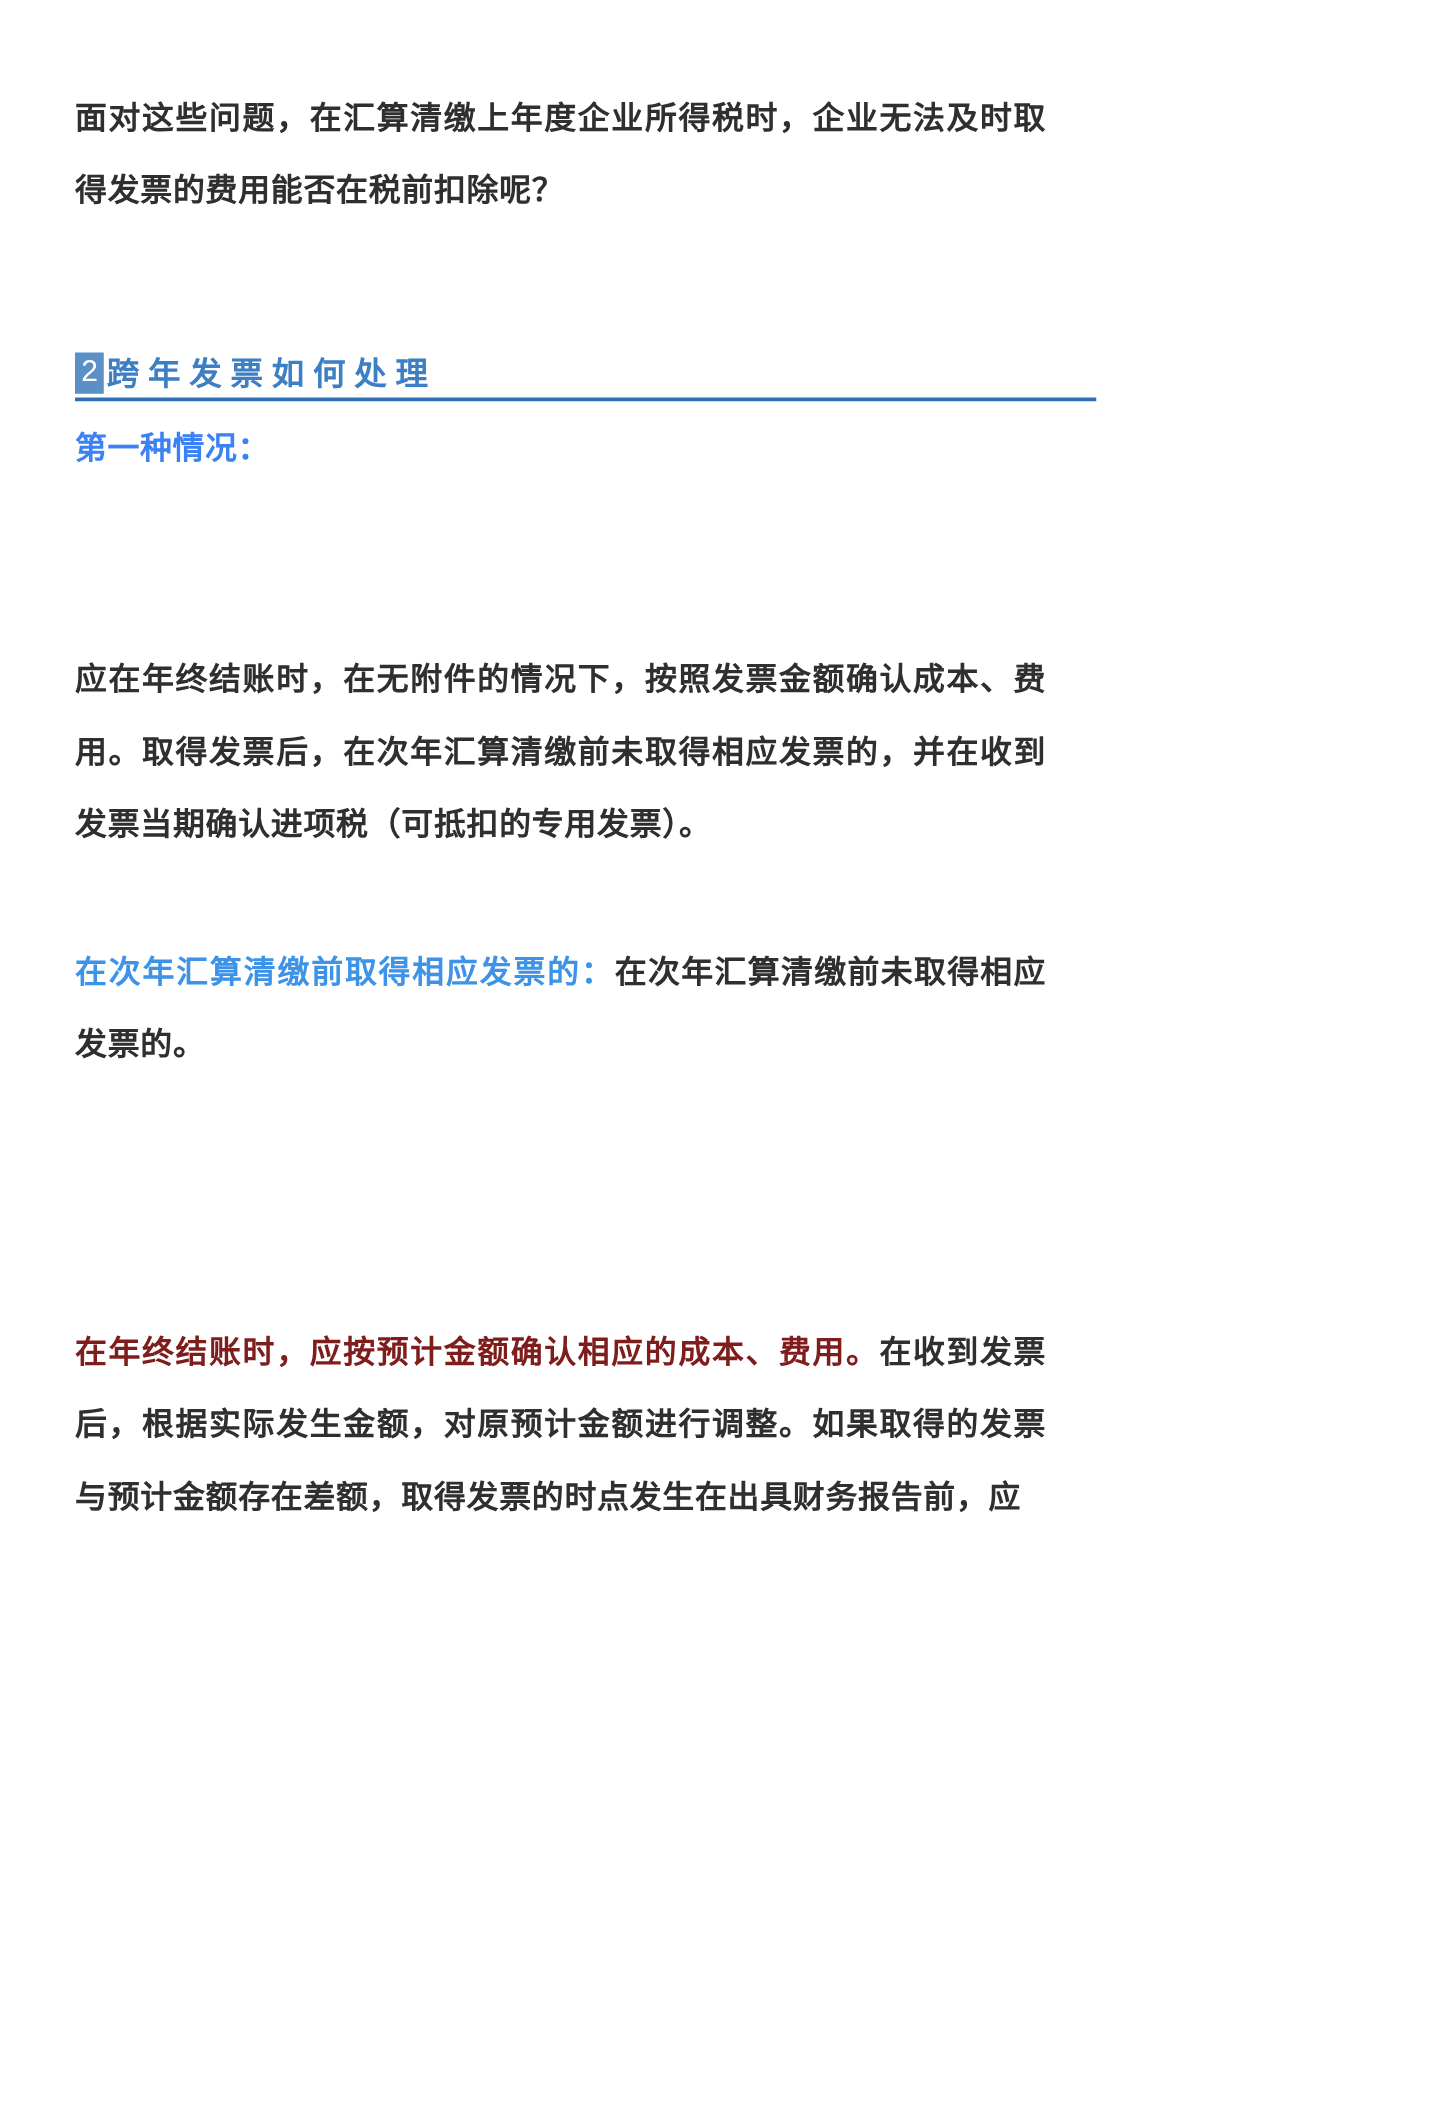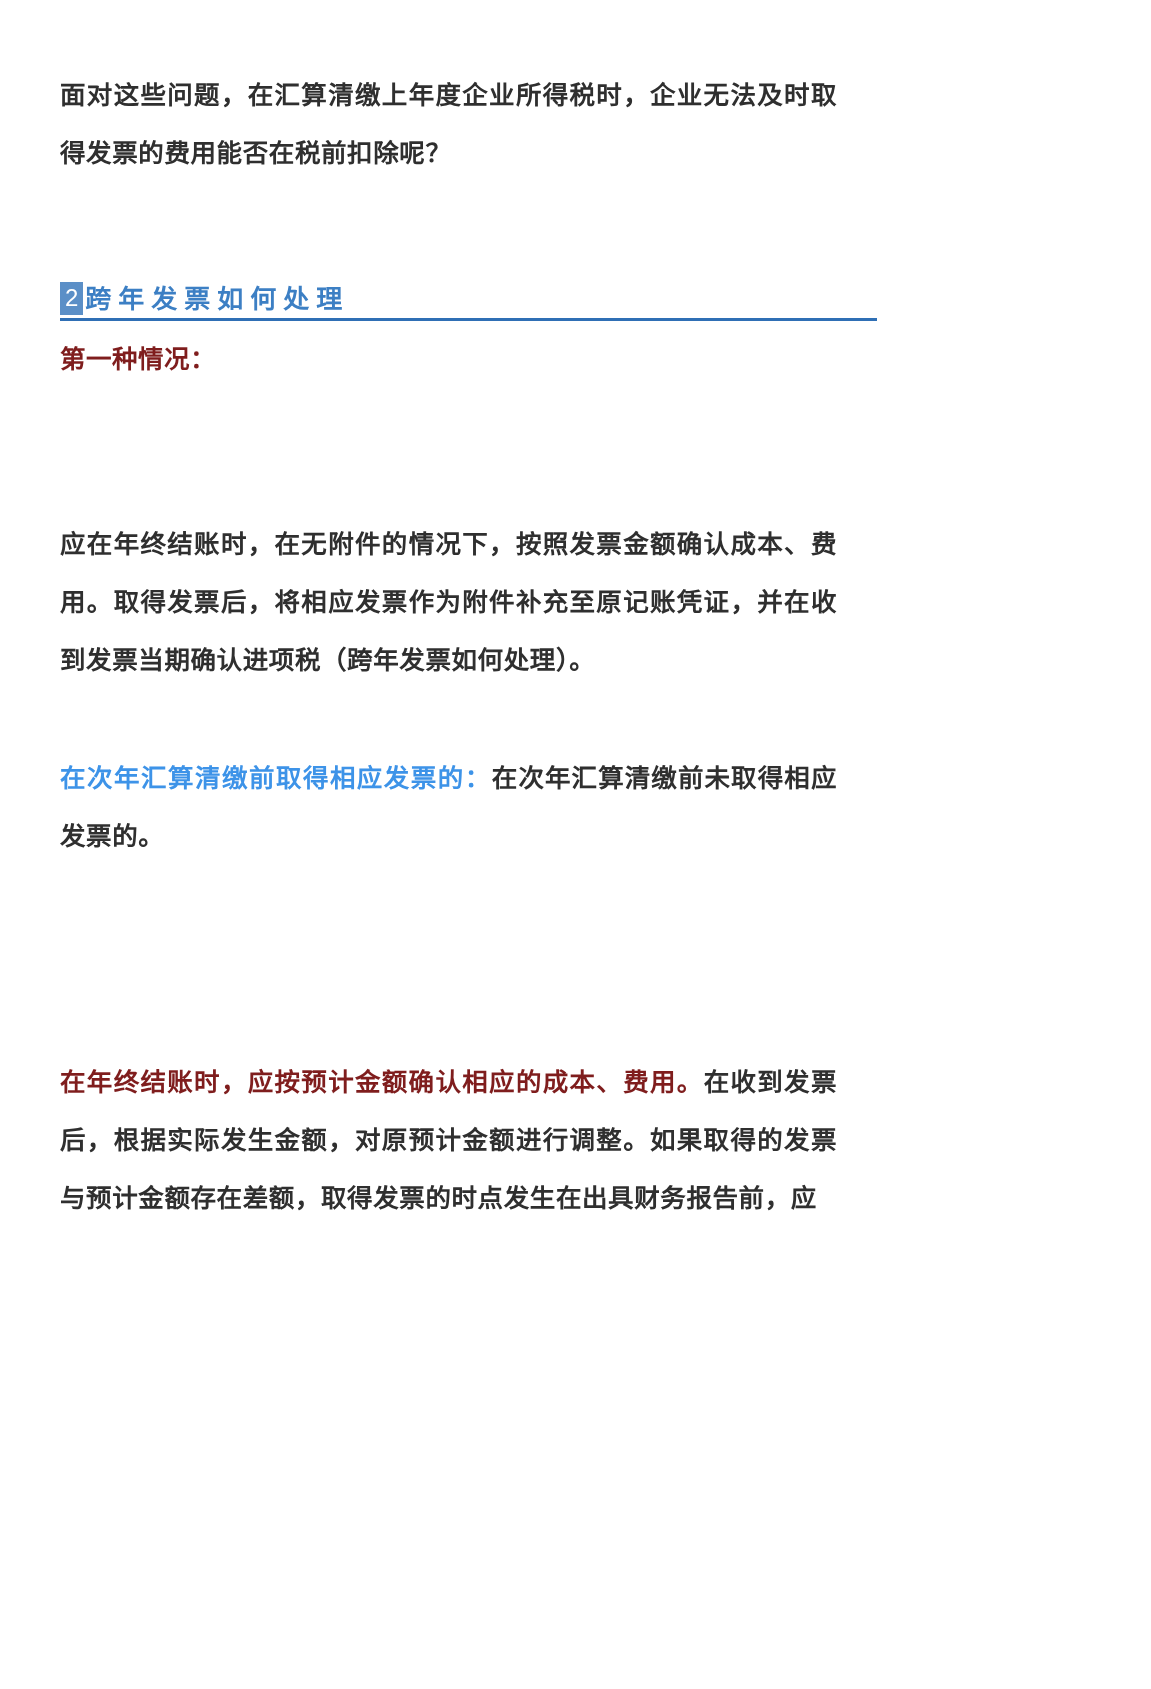--- a/index.html
+++ b/index.html
@@ -68,21 +68,21 @@
     left: 0;
     right: -40px;
     bottom: 0;
     height: 3px;
     background: #2f6fb5;
   }
 
   .case-label {
     font-size: 25.5px;
     font-weight: 700;
-    color: #7f1d1d;
+    color: #3b82f6;
     line-height: 56px;
     letter-spacing: 0.5px;
     margin: 10px 0 0 0;
   }
 
   .gap-lg { height: 128px; }
   .gap-md { height: 60px; }
 
   .hl {
     color: #7f1d1d;
@@ -106,21 +106,21 @@
   <div class="section-head">
     <span class="section-num">2</span>
     <span class="section-title">跨年发票如何处理</span>
     <span class="section-rule"></span>
   </div>
 
   <p class="case-label">第一种情况：</p>
 
   <div class="gap-lg"></div>
 
-  <p class="para">应在年终结账时，在无附件的情况下，按照发票金额确认成本、费用。取得发票后，将相应发票作为附件补充至原记账凭证，并在收到发票当期确认进项税（跨年发票如何处理）。</p>
+  <p class="para">应在年终结账时，在无附件的情况下，按照发票金额确认成本、费用。取得发票后，在次年汇算清缴前未取得相应发票的，并在收到发票当期确认进项税（可抵扣的专用发票）。</p>
 
   <div class="gap-md"></div>
 
   <p class="para">
     <span class="hl-strong">在次年汇算清缴前取得相应发票的：</span><span>在次年汇算清缴前未取得相应发票的。</span>
   </p>
 
   <div class="gap-md"></div>
 
 

